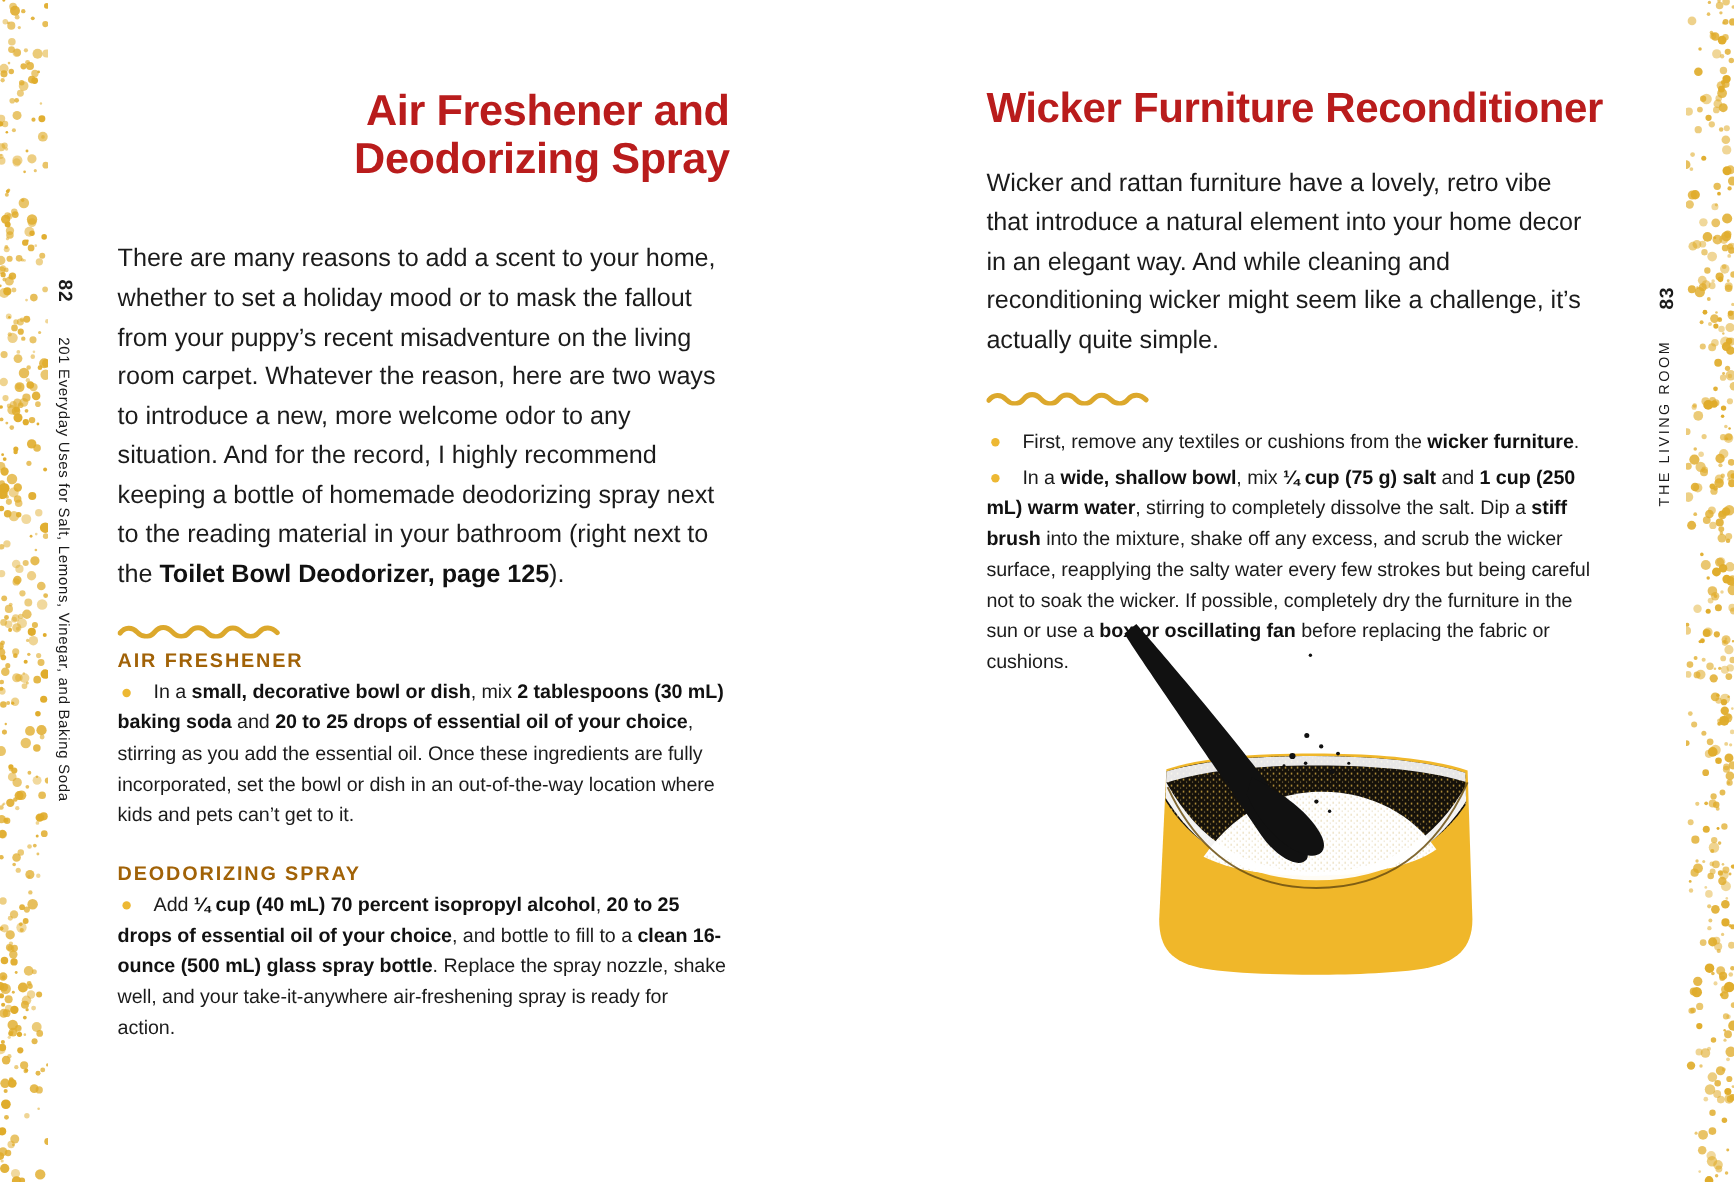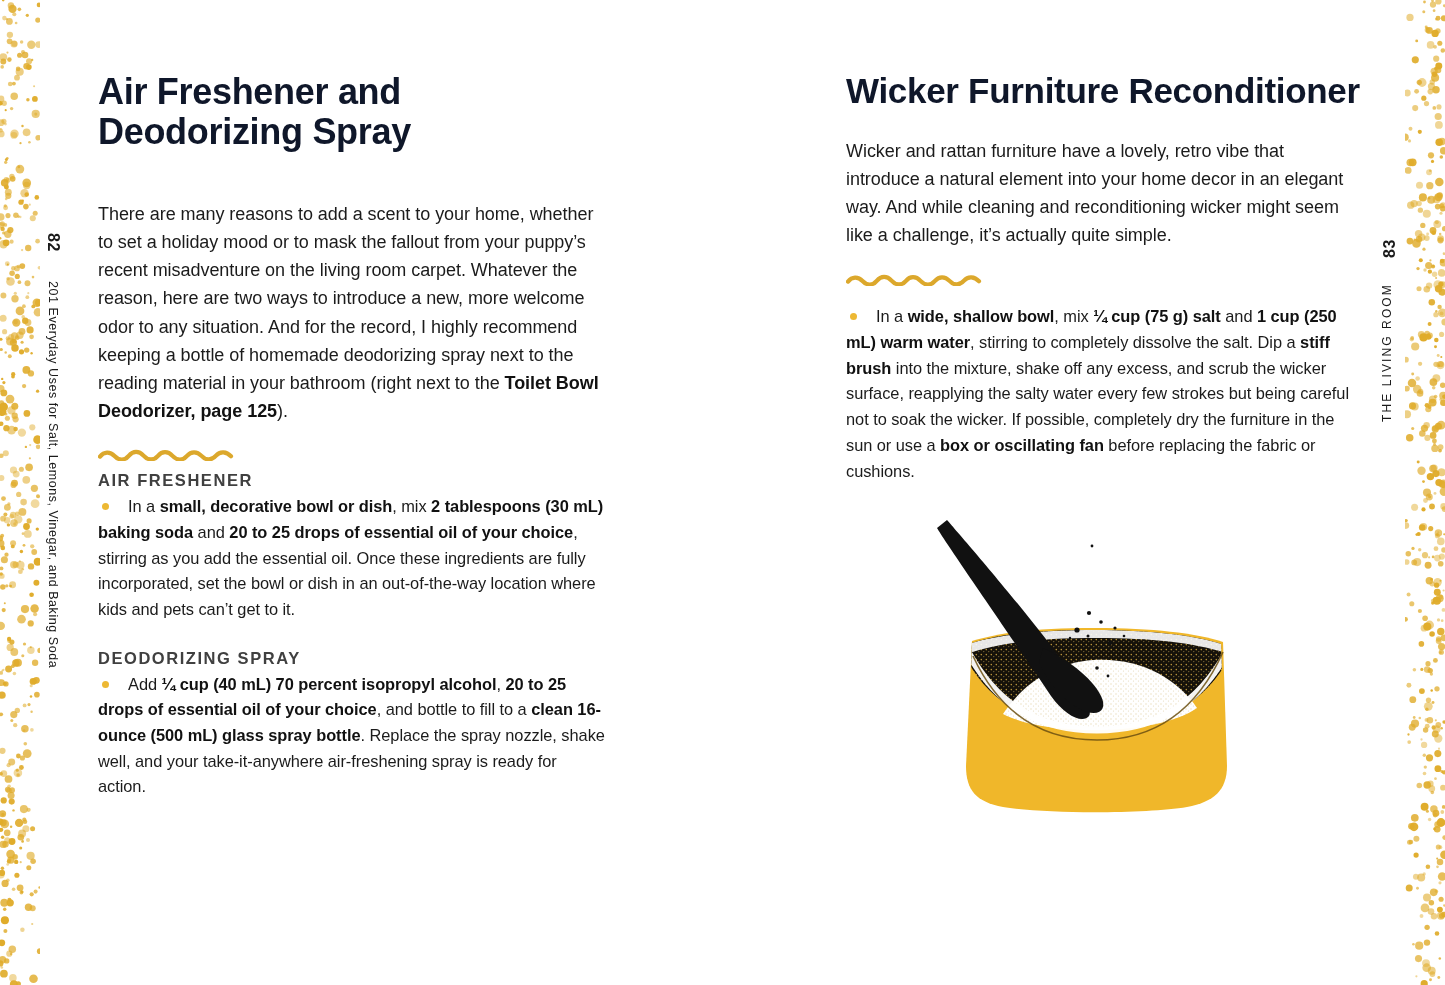--- a/index.html
+++ b/index.html
@@ -79,62 +79,63 @@
     font-weight: 500;
   }
 
   
   .page {
     position: absolute;
     top: 0;
     height: 985px;
   }
   .page.left  { left: 98px;  width: 510px; }
-  .page.right { left: 846px; width: 505px; }
+  .page.right { left: 822px; width: 505px; }
 
   
   h1.recipe-title {
     margin: 0;
     padding: 0;
-    color: #0f172a;
+    color: #b91c1c;
     font-size: 36px;
     line-height: 1.11;
     font-weight: 700;
     letter-spacing: -0.3px;
     font-family: "Liberation Sans", sans-serif;
+    text-align: right;
   }
   .page.left  h1.recipe-title { padding-top: 72px; }
   .page.right h1.recipe-title { padding-top: 72px; font-size: 35px; white-space: nowrap; }
 
   
   p.body {
     margin: 0;
     color: #1b1b1b;
-    font-size: 18px;
+    font-size: 21px;
     line-height: 1.565;
     letter-spacing: -0.05px;
     text-align: left;
   }
   .page.left p.intro  { margin-top: 48px; }
   .page.right p.intro { margin-top: 26px; }
 
   b, .b { font-weight: 700; color: #111; }
 
   
   .squiggle {
     display: block;
     margin: 0;
   }
   .page.left  .squiggle-wrap { margin-top: 24px; }
   .page.right .squiggle-wrap { margin-top: 25px; }
 
   
   h2.sub {
     margin: 10px 0 4px 0;
-    color: #404040;
+    color: #a16207;
     font-size: 16.5px;
     font-weight: 700;
     letter-spacing: 1.55px;
     font-family: "Liberation Sans", sans-serif;
   }
   h2.sub.spaced { margin-top: 26px; }
 
   
   ul.steps {
     list-style: none;
@@ -1036,20 +1037,23 @@
         <path d="M2,7.6 C6,2.4 12,2.2 16.5,7.0 C21,11.8 27,11.6 31,6.6
                  C35,1.6 41,1.6 45.5,6.6 C50,11.6 56,11.6 60,6.8
                  C64,2.0 70,2.0 74.5,6.9 C79,11.8 85,11.7 89,6.9
                  C93,2.1 99,2.1 103.5,6.9 C108,11.7 114,11.5 118,6.7
                  C122,1.9 128.5,2.4 133,7.2" fill="none" stroke="#dca82c" stroke-width="4.2" stroke-linecap="round"></path>
       </svg>
     </div>
 
     <ul class="steps" style="margin-top:18px;">
       <li>
+        <span class="dot"></span><span class="rich"><span>First, remove any textiles or cushions from the </span><b>wicker furniture</b><span>.</span></span>
+      </li>
+      <li>
         <span class="dot"></span><span class="rich"><span>In a </span><b>wide, shallow bowl</b><span>, mix </span><b>¼ cup (75 g) salt</b><span> and </span><b>1 cup (250 mL) warm water</b><span>, stirring to completely dissolve the salt. Dip a </span><b>stiff brush</b><span> into the mixture, shake off any excess, and scrub the wicker surface, reapplying the salty water every few strokes but being careful not to soak the wicker. If possible, completely dry the furniture in the sun or use a </span><b>box or oscillating fan</b><span> before replacing the fabric or cushions.</span></span>
       </li>
     </ul>
   </div>
 
   <div class="illo">
     <svg width="340" height="340" viewBox="0 0 340 340" xmlns="http://www.w3.org/2000/svg">
       <defs>
         <clipPath id="bowlClip">
           <path d="M47,135 C75,126 112,122 168,122 C224,122 268,127 296,136

